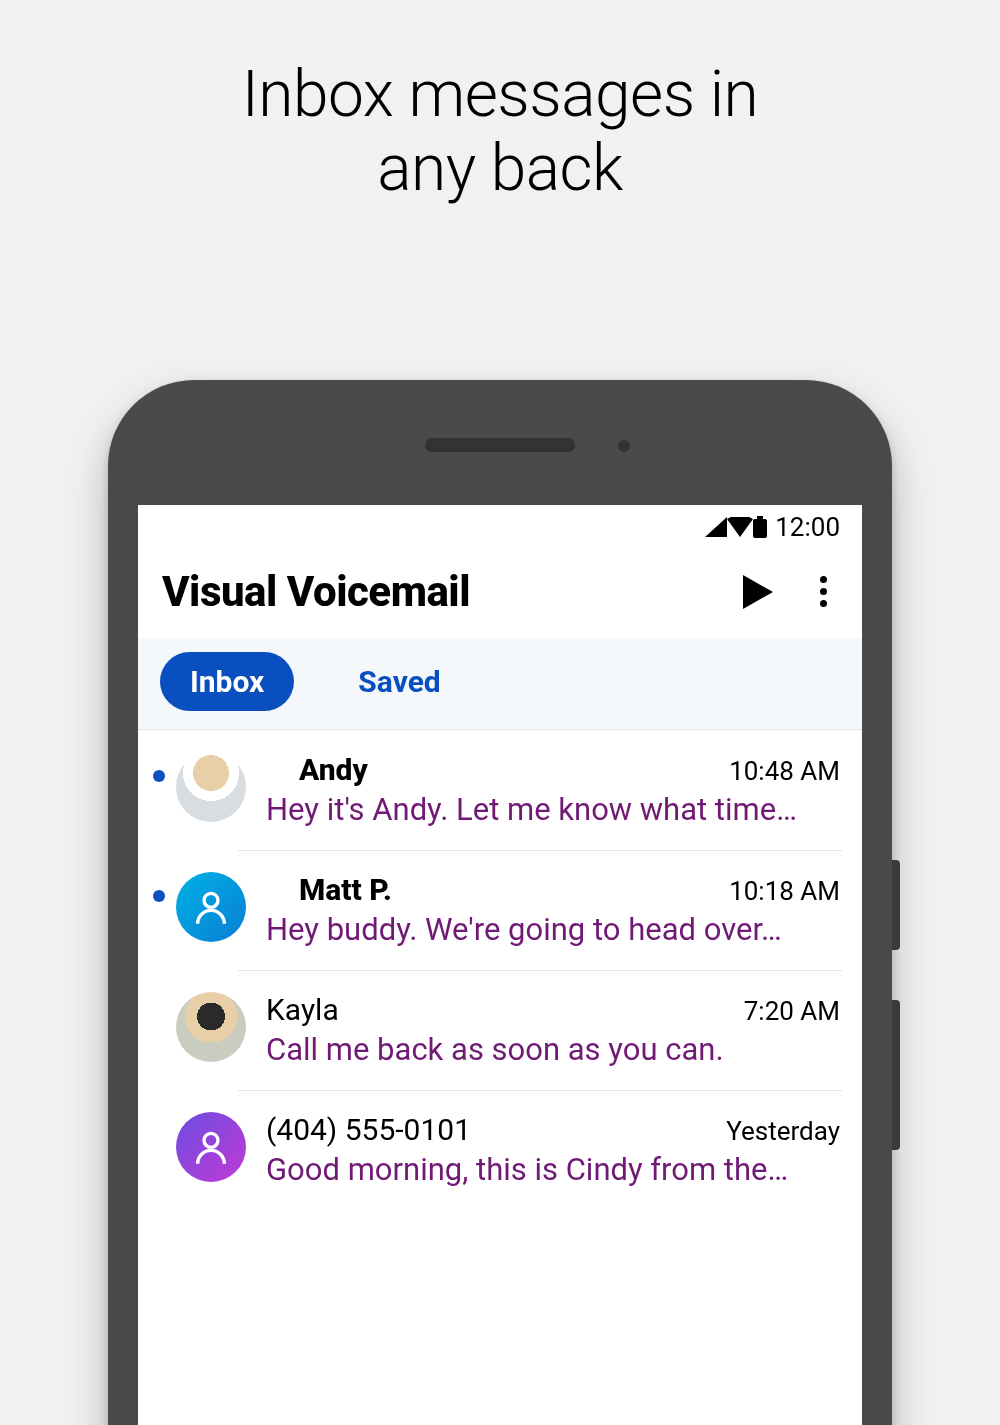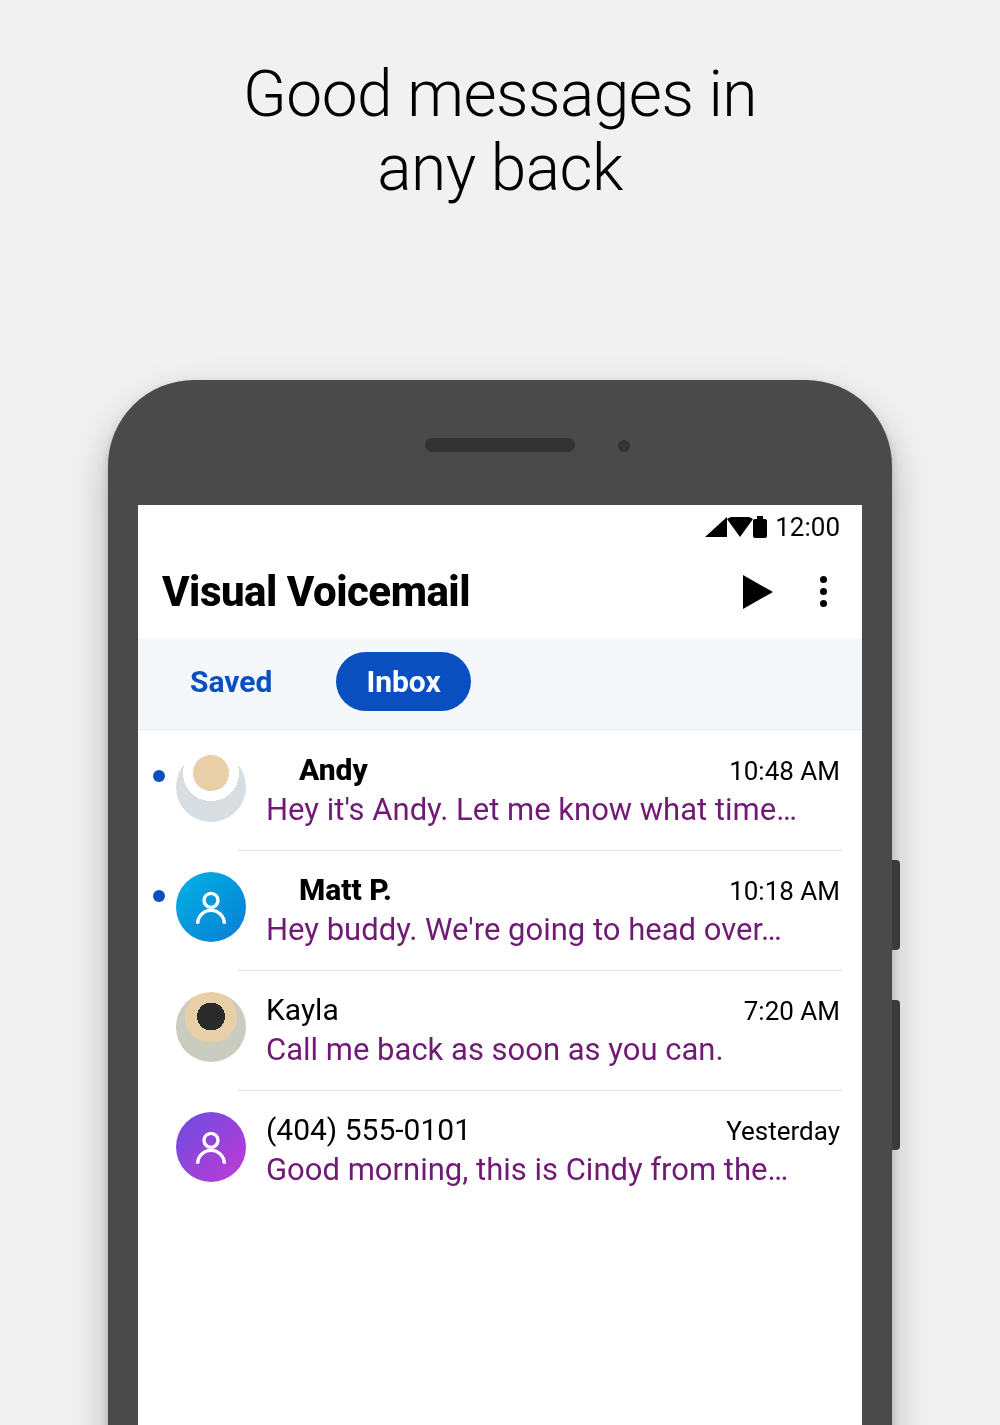--- a/index.html
+++ b/index.html
@@ -220,21 +220,21 @@
     margin-top: 4px;
     white-space: nowrap;
     overflow: hidden;
     text-overflow: ellipsis;
   }
 </style>
 </head>
 <body>
 
 <div class="headline">
-  <span>Good messages in</span><br>
+  <span>Inbox messages in</span><br>
   <span>any back</span>
 </div>
 
 <div class="phone">
   <div class="speaker"></div>
   <div class="camera"></div>
   <div class="side-btn b1"></div>
   <div class="side-btn b2"></div>
 
   <div class="screen">
@@ -267,22 +267,22 @@
           </svg>
       </div>
       <div class="more">
         <span></span>
         <span></span>
         <span></span>
       </div>
     </div>
 
     <div class="tabs">
+      <div class="tab active">Inbox</div>
       <div class="tab">Saved</div>
-      <div class="tab active">Inbox</div>
     </div>
 
     <div class="list">
 
       <div class="row">
         <div class="unread-dot on"></div>
         <div class="avatar photo1"></div>
         <div class="content">
           <div class="line1">
             <span class="name bold">Andy</span>

